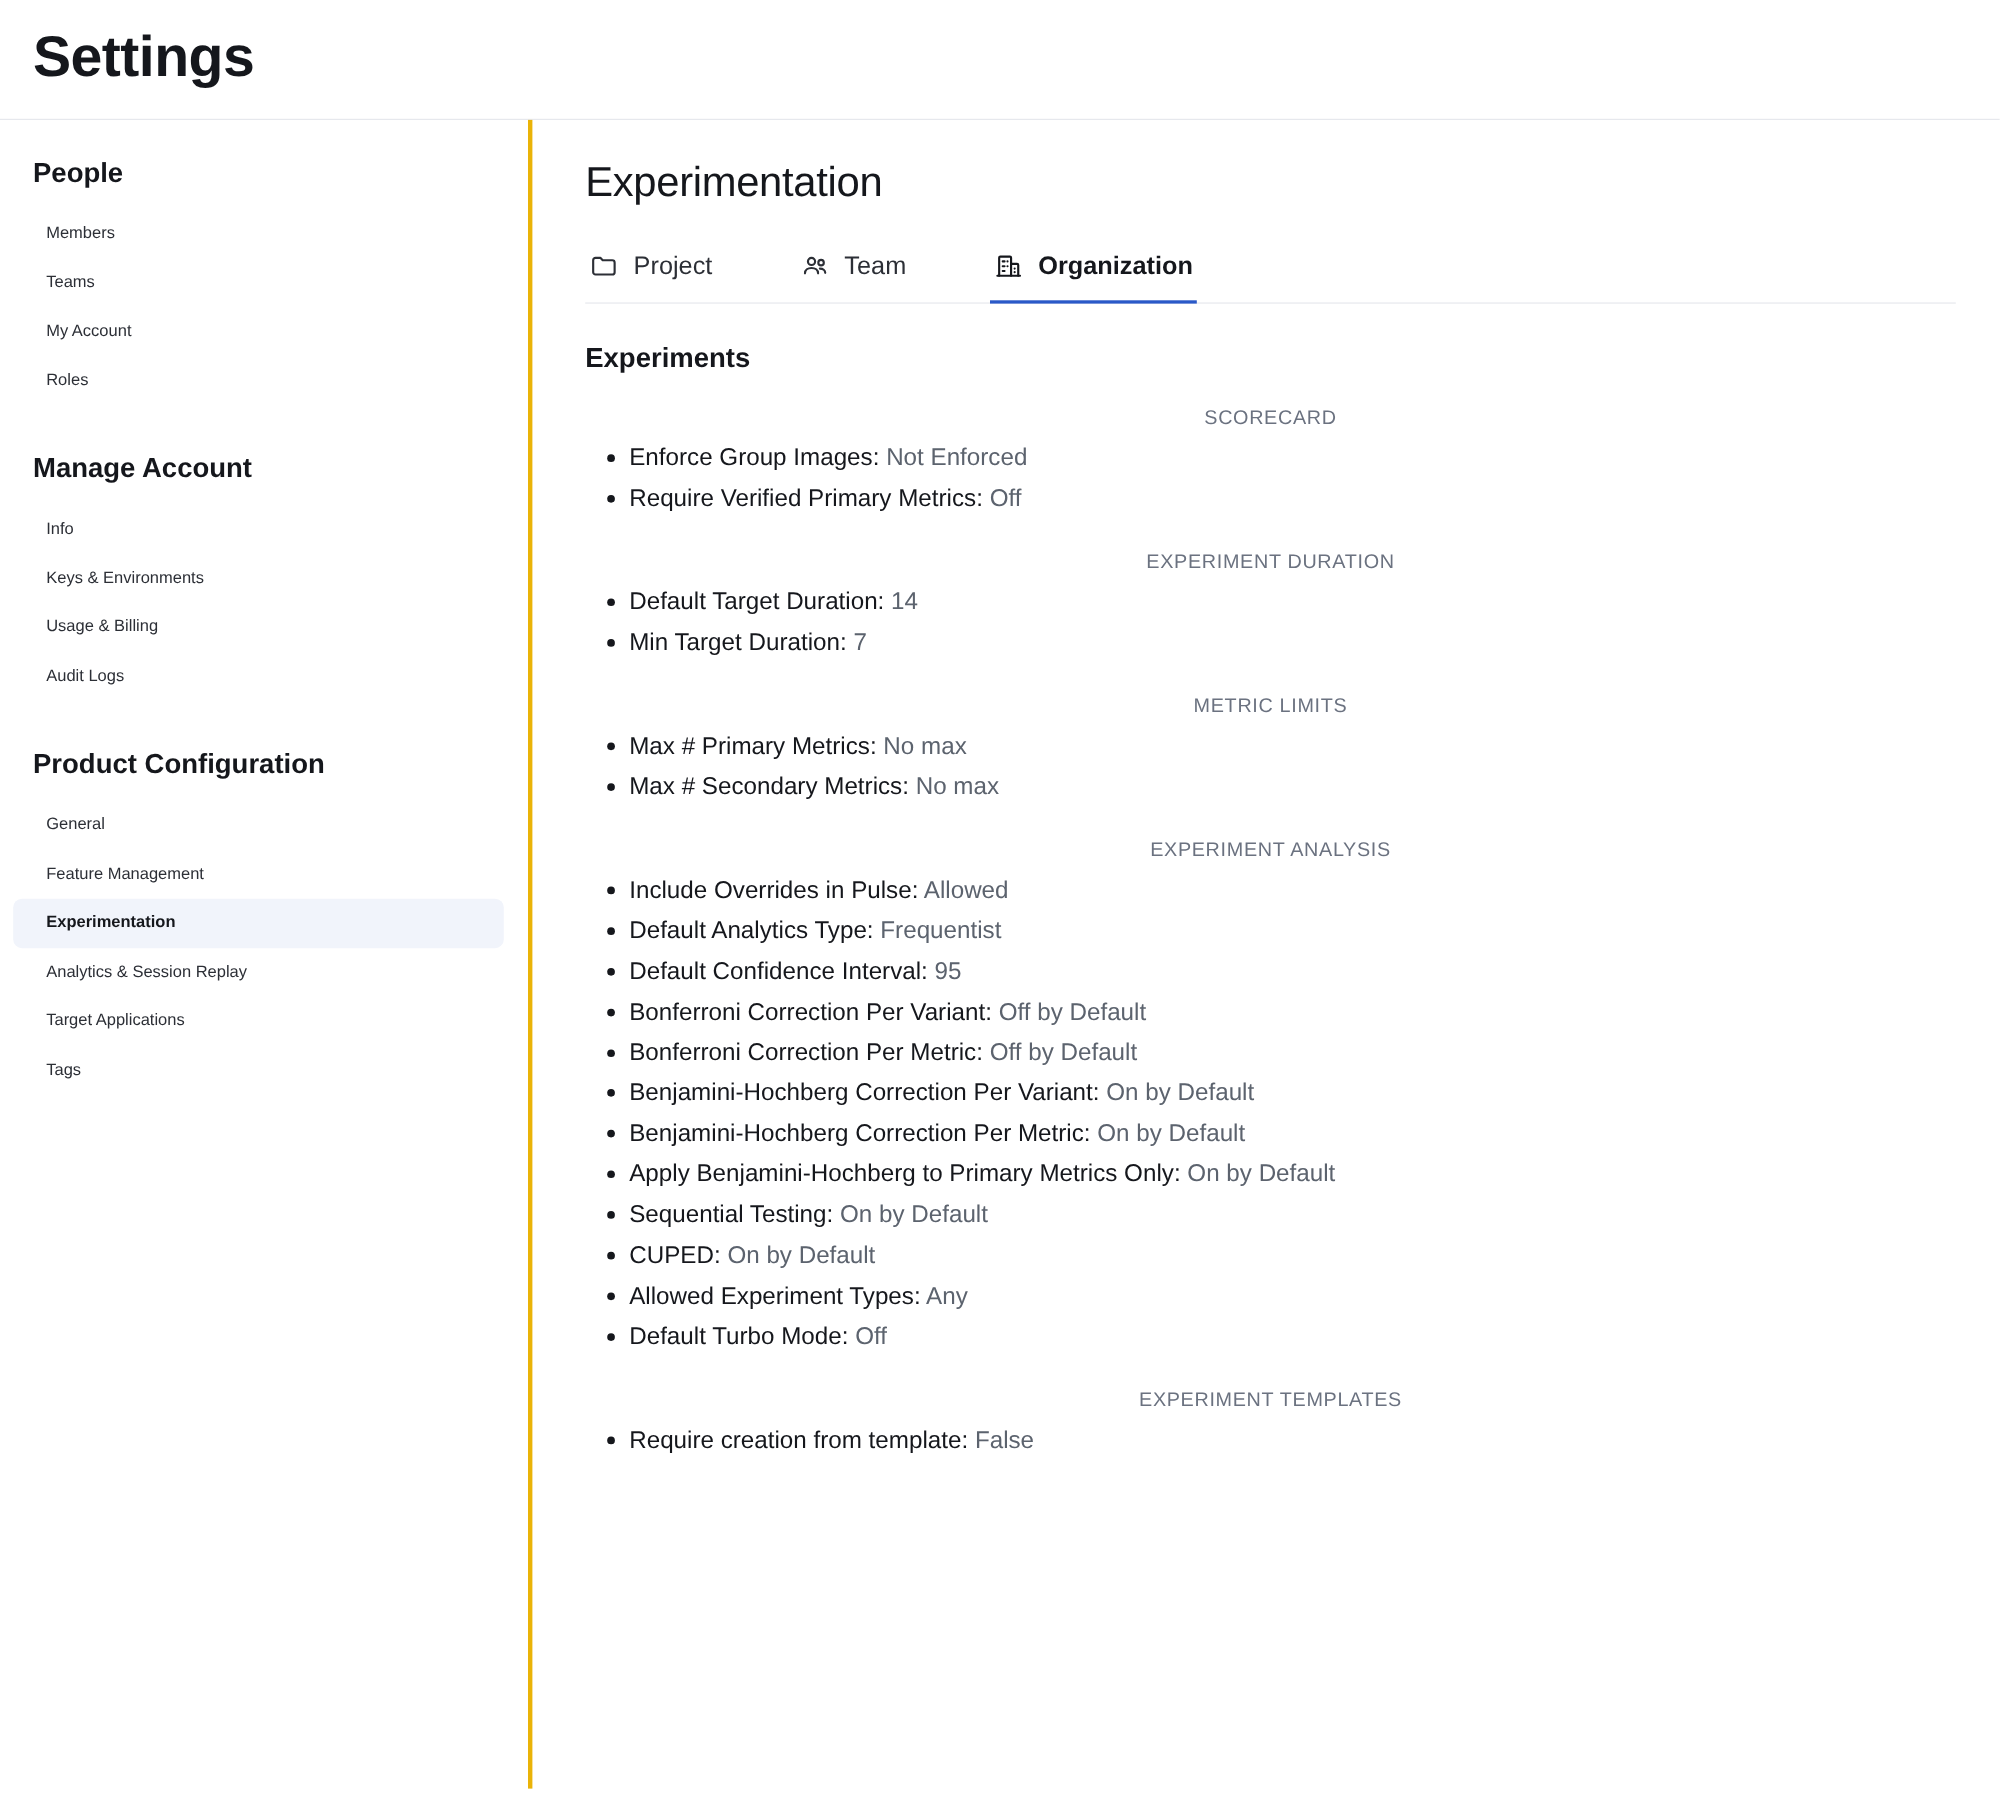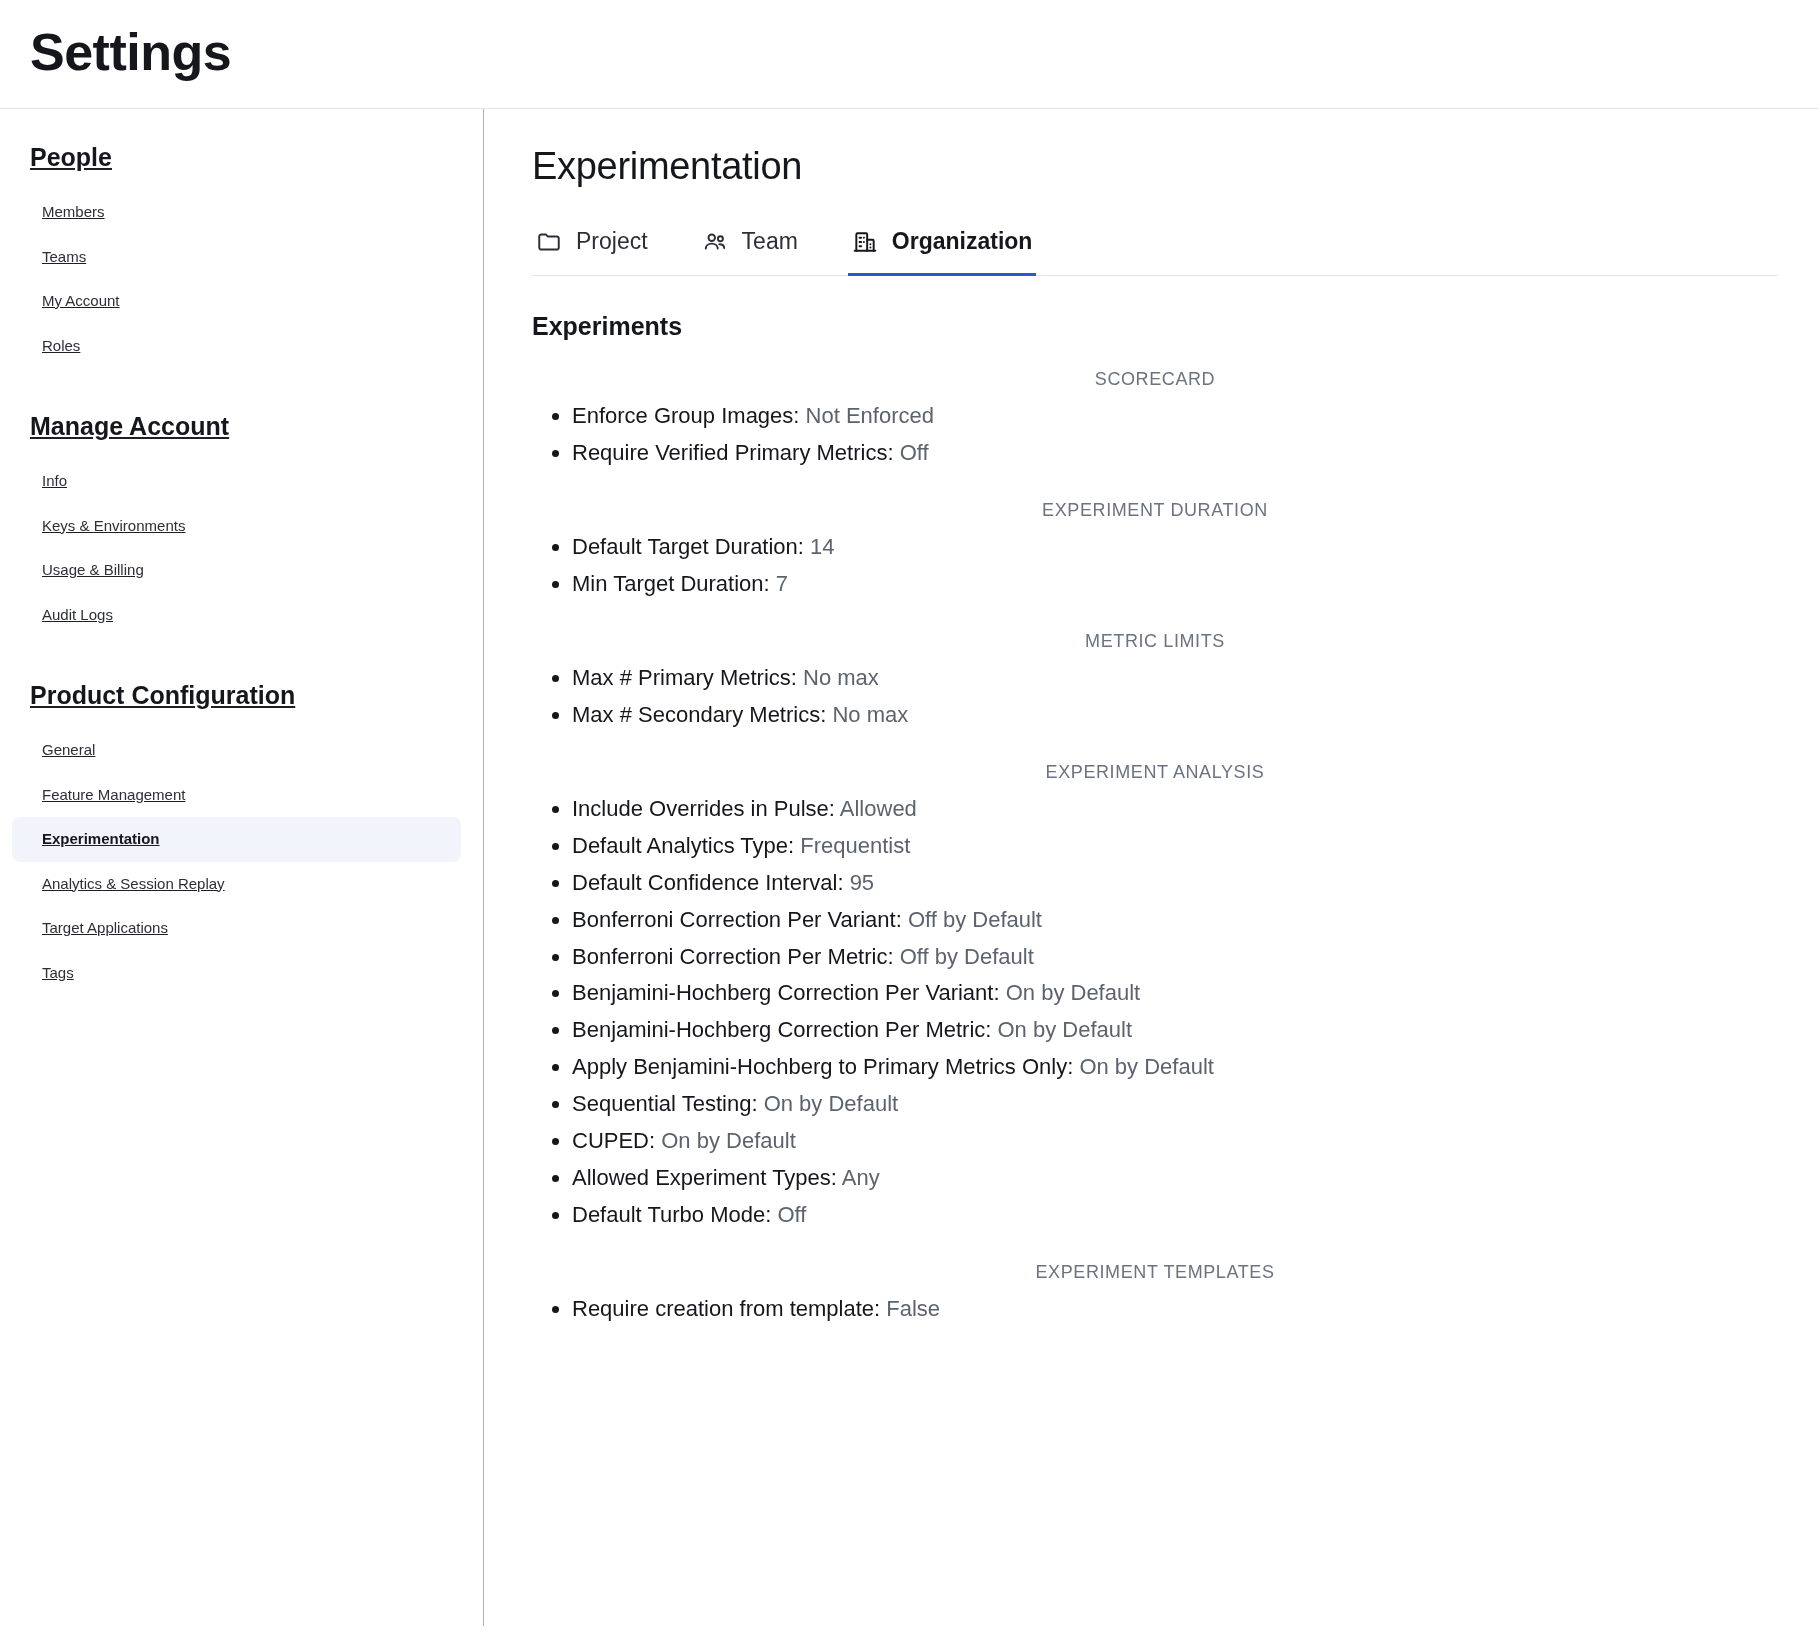--- a/index.html
+++ b/index.html
@@ -23,24 +23,23 @@
     color: #15171c;
   }
   .layout {
     display: flex;
     margin-top: 26px;
     border-top: 1px solid #e4e6eb;
     height: calc(1636px - 118px);
   }
   .sidebar {
     width: 484px;
-    border-right: 1px solid #eab308;
+    border-right: 4px solid #eab308;
     padding: 34px 0 0 0;
     flex: 0 0 484px;
-    text-decoration: underline;
   }
   .sidebar-group-title {
     font-size: 25px;
     font-weight: bold;
     color: #15171c;
     padding: 0 0 0 30px;
     margin: 0 0 18px 0;
   }
   .sidebar-group + .sidebar-group {
     margin-top: 44px;
@@ -67,21 +66,21 @@
   .content-title {
     font-size: 38px;
     font-weight: normal;
     color: #15171c;
     margin: 0 0 34px 0;
     letter-spacing: -0.3px;
   }
   .tabs {
     display: flex;
     align-items: flex-end;
-    gap: 46px;
+    gap: 72px;
     border-bottom: 1px solid #e4e6eb;
   }
   .tab {
     display: flex;
     align-items: center;
     gap: 14px;
     padding: 6px 4px 18px 4px;
     font-size: 23px;
     color: #2c2f36;
     cursor: pointer;

